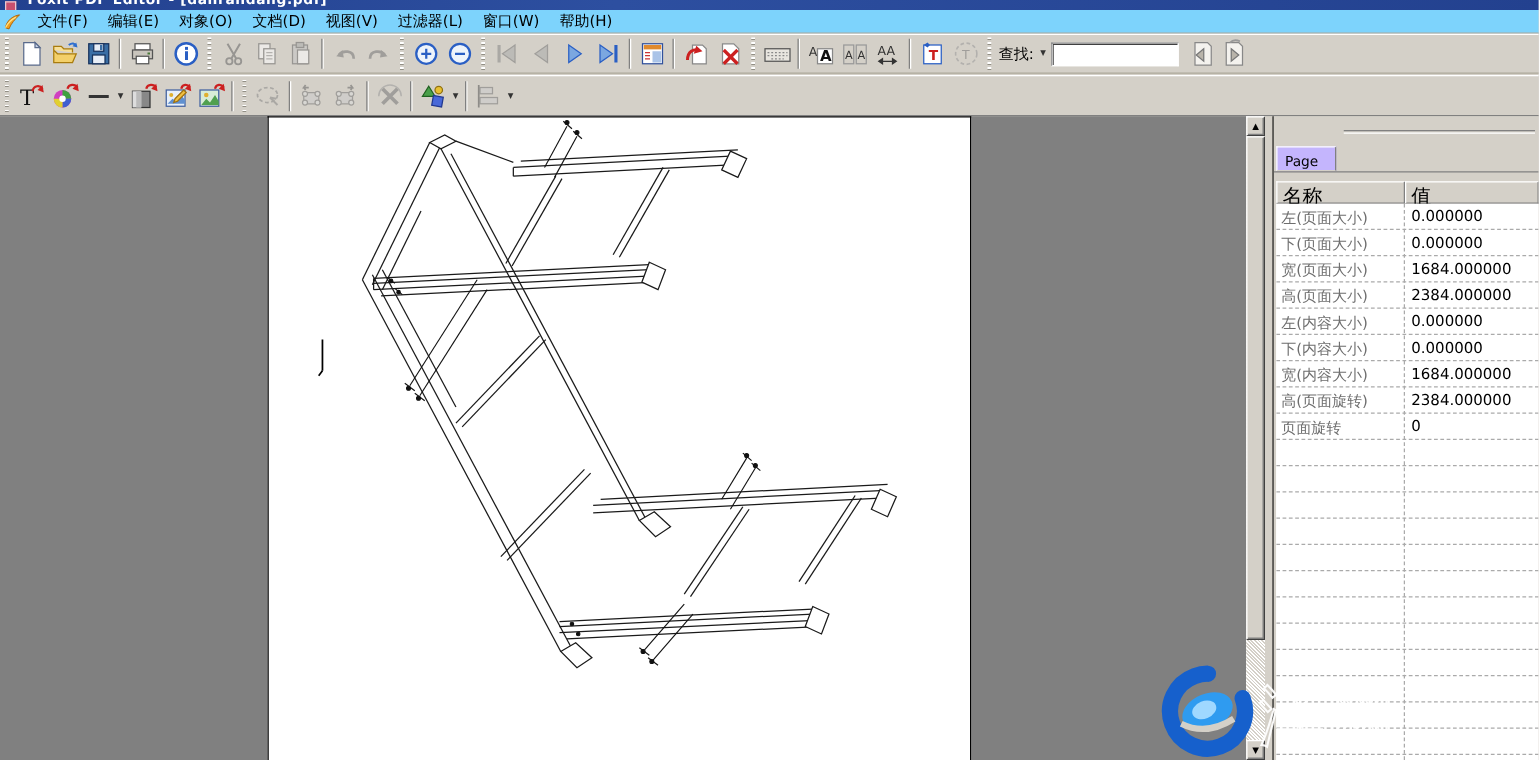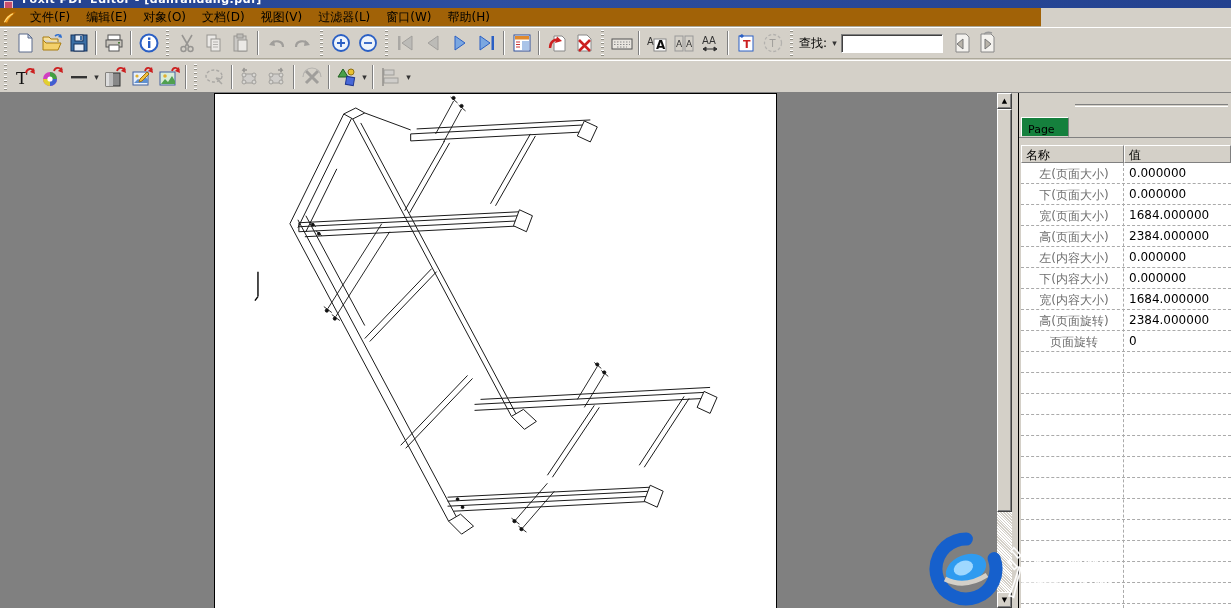--- a/index.html
+++ b/index.html
@@ -9,22 +9,22 @@
 
   
   #titlebar { position:absolute; left:0; top:0; width:1231px; height:8px;
     background:linear-gradient(to right,#23418f,#2d4fa0 40%,#23418f); overflow:hidden; }
   #titlebar .ttext { position:absolute; left:22px; top:-7px; color:#fff; font-weight:bold;
     font-size:11px; white-space:nowrap; letter-spacing:.5px; }
   #titlebar .ticon { position:absolute; left:4px; top:1px; width:9px; height:9px;
     background:#c94f6d; border:1px solid #e9c9d2; }
 
   
-  #menubar { position:absolute; left:0; top:8px; width:1041px; height:19px;
-    background:#a16207; display:flex; align-items:center;
+  #menubar { position:absolute; left:0; top:8px; width:1231px; height:19px;
+    background:#7dd3fc; display:flex; align-items:center;
     border-bottom:1px solid #aca899; }
   #menubar .appicon { width:16px; height:15px; margin:0 4px 0 2px; }
   .menuitem { font-size:12px; color:#000; padding:1px 8px; cursor:default; white-space:nowrap; }
 
   
   .toolbar { position:absolute; left:0; width:1231px; background:#d4d0c8;
     display:flex; align-items:center; }
   #toolbar1 { top:27px; height:32px; border-top:1px solid #fff; border-bottom:1px solid #aca899; }
   #toolbar2 { top:60px; height:33px; border-top:1px solid #fff; border-bottom:1px solid #808080; }
   .tbtn { width:27px; height:27px; display:flex; align-items:center; justify-content:center;
@@ -61,35 +61,35 @@
 
   
   #splitter { position:absolute; left:1012px; top:93px; width:7px; height:515px;
     background:#d4d0c8; border-right:1px solid #000; }
   #panel { position:absolute; left:1019px; top:93px; width:212px; height:515px;
     background:#d4d0c8; overflow:hidden; }
   #panel-title { font-size:12px; color:#000; padding:4px 0 2px 5px; }
   #panel-groove { position:absolute; left:56px; top:11px; right:3px; height:3px;
     border-top:1px solid #808080; border-bottom:1px solid #fff; }
   #page-tab { position:absolute; left:2px; top:24px; width:48px; height:20px;
-    background:#15803d; border:1px solid; border-color:#fff #808080 #d4d0c8 #fff;
+    background:#c4b5fd; border:1px solid; border-color:#fff #808080 #d4d0c8 #fff;
     font-size:11px; padding:5px 0 0 6px; }
   #tabline { position:absolute; left:0; top:44px; width:212px; height:0;
     border-top:1px solid #808080; }
   #ptable { position:absolute; left:2px; top:52px; width:210px; height:463px; background:#fff; }
   #phead { display:flex; height:18px; }
   .hcell { background:#d4d0c8; border:1px solid; border-color:#fff #808080 #808080 #fff;
-    font-size:12px; padding:1px 0 0 4px; color:#000; }
+    font-size:16px; padding:1px 0 0 4px; color:#000; }
   .hcell.c1 { width:103px; } .hcell.c2 { flex:1; }
   #pbody { position:relative; height:445px; background:#fff; overflow:hidden; }
   #vdash { position:absolute; left:102px; top:0; bottom:0; width:0;
     border-left:1px dashed #aaa; }
   .prow { display:flex; height:21px; border-bottom:1px dashed #aaa; }
   .pname { width:102px; font-size:12px; color:#6e6e6e; padding:3px 0 0 4px;
-    white-space:nowrap; overflow:hidden;text-align:center; }
+    white-space:nowrap; overflow:hidden; }
   .pval { flex:1; font-size:12px; color:#000000; padding:3px 0 0 6px; white-space:nowrap; }
 
   
   #watermark { position:absolute; left:915px; top:523px; width:200px; height:85px;
     pointer-events:none; z-index:5; }
 </style>
 </head>
 <body>
 
 <div id="app">

